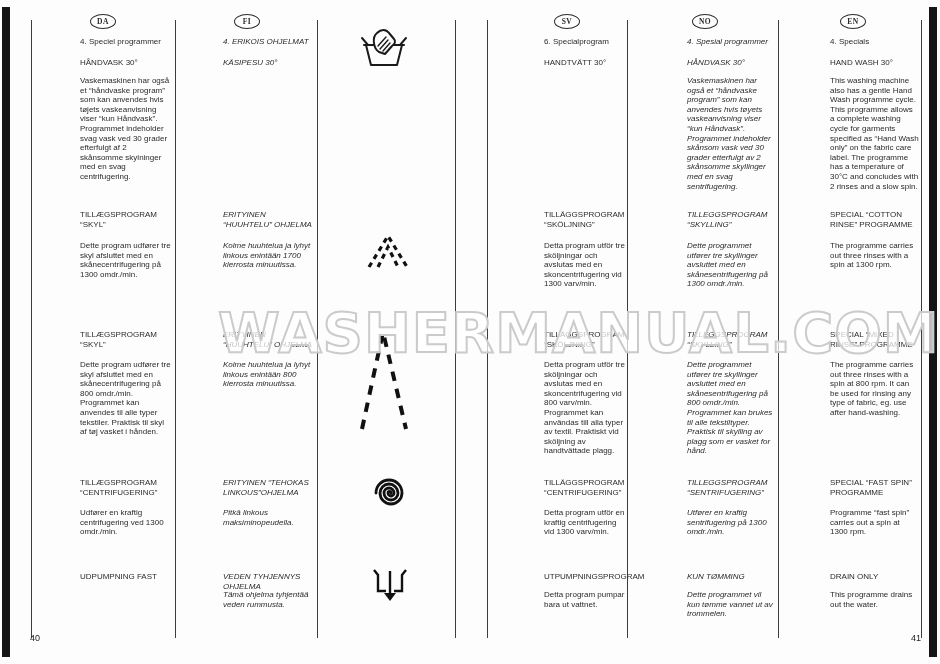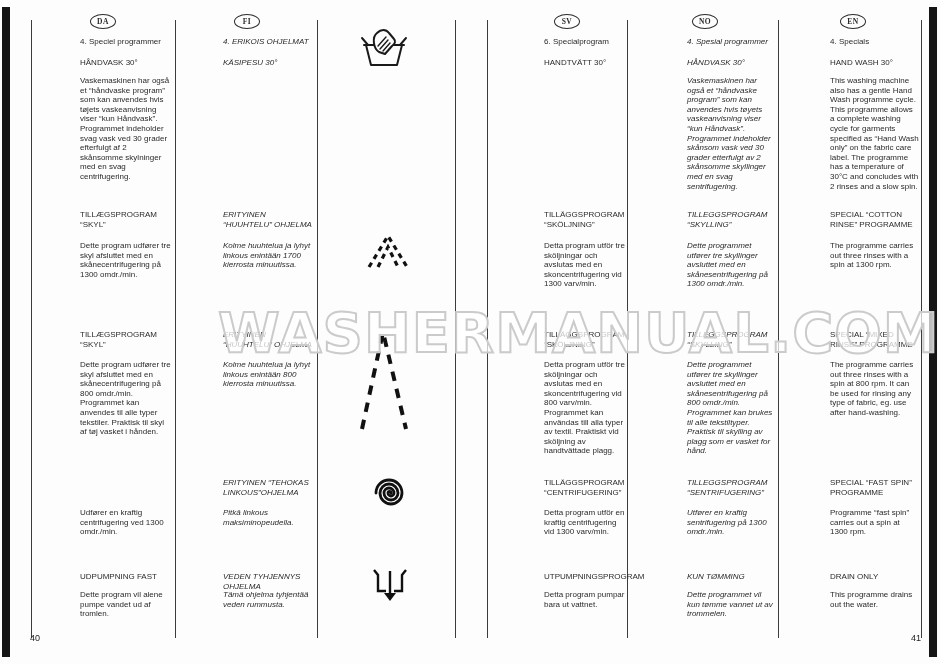--- a/index.html
+++ b/index.html
@@ -48,23 +48,23 @@
 
   <div class="col" style="left:40px;width:132px">
     <div class="blk" style="top:37px">4. Speciel programmer</div>
     <div class="blk head" style="top:58px">HÅNDVASK 30°</div>
     <div class="blk" style="top:76px">Vaskemaskinen har også et “håndvaske program” som kan anvendes hvis tøjets vaskeanvisning viser “kun Håndvask”. Programmet indeholder svag vask ved 30 grader efterfulgt af 2 skånsomme skylninger med en svag centrifugering.</div>
     <div class="blk head" style="top:210px">TILLÆGSPROGRAM “SKYL”</div>
     <div class="blk" style="top:241px">Dette program udfører tre skyl afsluttet med en skånecentrifugering på 1300 omdr./min.</div>
     <div class="blk head" style="top:330px">TILLÆGSPROGRAM “SKYL”</div>
     <div class="blk" style="top:360px">Dette program udfører tre skyl afsluttet med en skånecentrifugering på 800 omdr./min.
 Programmet kan anvendes til alle typer tekstiler. Praktisk til skyl af tøj vasket i hånden.</div>
+    <div class="blk head" style="top:478px">TILLÆGSPROGRAM “CENTRIFUGERING”</div>
     <div class="blk" style="top:508px">Udfører en kraftig centrifugering ved 1300 omdr./min.</div>
     <div class="blk head" style="top:572px">UDPUMPNING FAST</div>
-    <div class="blk" style="top:590px">Dette program vil alene pumpe vandet ud af tromlen.</div>
   </div>
 
   <div class="col it" style="left:183px;width:130px">
     <div class="blk" style="top:37px">4. ERIKOIS OHJELMAT</div>
     <div class="blk head" style="top:58px">KÄSIPESU 30°</div>
     <div class="blk head" style="top:210px">ERITYINEN “HUUHTELU” OHJELMA</div>
     <div class="blk" style="top:241px">Kolme huuhtelua ja lyhyt linkous enintään 1700 kierrosta minuutissa.</div>
     <div class="blk head" style="top:330px">ERITYINEN “HUUHTELU” OHJELMA</div>
     <div class="blk" style="top:360px">Kolme huuhtelua ja lyhyt linkous enintään 800 kierrosta minuutissa.</div>
     <div class="blk head" style="top:478px">ERITYINEN “TEHOKAS LINKOUS”OHJELMA</div>

